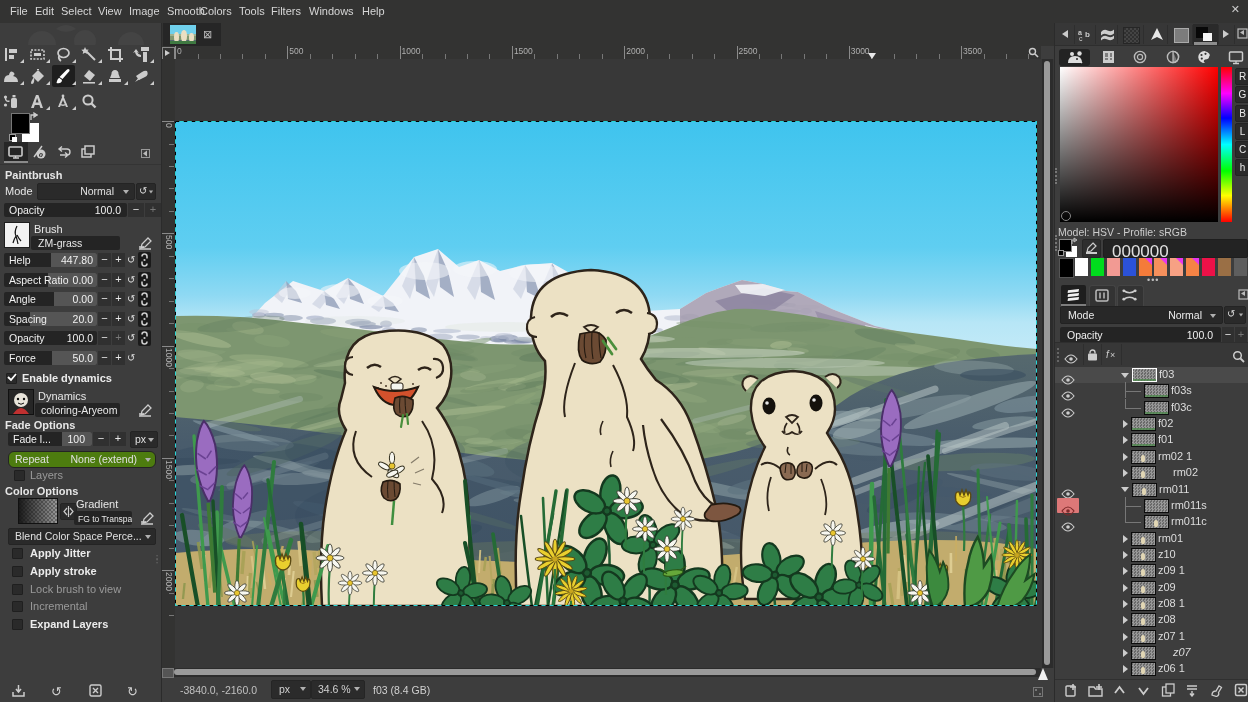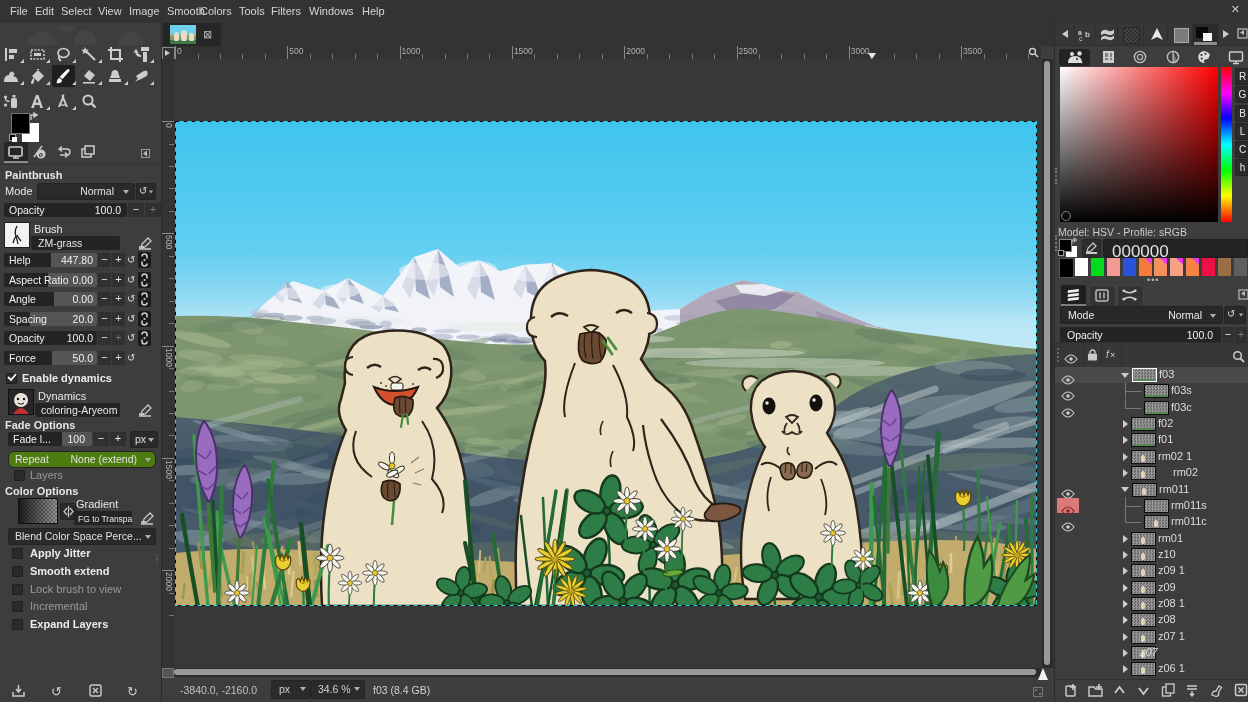--- a/index.html
+++ b/index.html
@@ -1589,21 +1589,21 @@
           <path d="M1 10 h5 M1 12 h12" stroke="#ccc" stroke-width="1.3"></path>
           <path d="M10 1 l3 3 -6 6 -4 1 1-4z" fill="none" stroke="#ccc" stroke-width="1.3"></path>
         </svg>
 <div style="position:absolute;left:8px;top:505px;width:146px;height:15px;background:#2a2a2a;border:1px solid #242424;border-radius:2px;">
           <span style="position:absolute;left:6px;top:1px;font-size:10.5px;color:#e0e0e0">Blend Color Space Perce...</span>
           <span class="carr" style="position:absolute;right:4px;top:6px"></span>
         </div>
 <div class="chk" style="left:12px;top:525px;"></div>
         <div class="cblbl" style="left:30px;top:524px;">Apply Jitter</div>
 <div class="chk" style="left:12px;top:543px;"></div>
-        <div class="cblbl" style="left:30px;top:542px;">Smooth extend</div>
+        <div class="cblbl" style="left:30px;top:542px;">Apply stroke</div>
 <div class="chk" style="left:12px;top:561px;"></div>
         <div class="cblbl2" style="left:30px;top:560px;">Lock brush to view</div>
 <div class="chk" style="left:12px;top:578px;"></div>
         <div class="cblbl2" style="left:30px;top:577px;">Incremental</div>
 <div class="chk" style="left:12px;top:596px;"></div>
         <div class="cblbl" style="left:30px;top:595px;">Expand Layers</div>
 <svg style="position:absolute;left:12px;top:661px" width="13" height="13" viewBox="0 0 13 13">
           <path d="M6.5 1 v6 M4 5 l2.5 3 2.5-3" stroke="#ccc" fill="none" stroke-width="1.5"></path>
           <path d="M1 8 v4 h11 v-4" stroke="#ccc" fill="none" stroke-width="1.5"></path>
         </svg>
@@ -1900,21 +1900,21 @@
 <div class="laylbl" style="left:103px;top:590.2px;">z08</div>
 <div class="tri-r" style="left:68px;top:610px;"></div>
 <div class="checker" style="position:absolute;left:76px;top:606.6px;width:23px;height:12px;border:1px solid #0c0c0c;background-size:3px 3px;">
           <div style="position:absolute;left:9px;bottom:1px;width:4px;height:7px;background:#e6dab6;border-radius:45% 45% 30% 30%;opacity:.95"></div>
         </div>
 <div class="laylbl" style="left:103px;top:606.6px;">z07 1</div>
 <div class="tri-r" style="left:68px;top:626px;"></div>
 <div class="checker" style="position:absolute;left:76px;top:623.0px;width:23px;height:12px;border:1px solid #0c0c0c;background-size:3px 3px;">
           <div style="position:absolute;left:9px;bottom:1px;width:4px;height:7px;background:#e6dab6;border-radius:45% 45% 30% 30%;opacity:.95"></div>
         </div>
-<div class="laylbl" style="left:85px;top:623.0px;font-style:italic;">z07</div>
+<div class="laylbl" style="left:118px;top:623.0px;font-style:italic;">z07</div>
 <div class="tri-r" style="left:68px;top:642px;"></div>
 <div class="checker" style="position:absolute;left:76px;top:639.3px;width:23px;height:12px;border:1px solid #0c0c0c;background-size:3px 3px;">
           <div style="position:absolute;left:9px;bottom:1px;width:4px;height:7px;background:#e6dab6;border-radius:45% 45% 30% 30%;opacity:.95"></div>
         </div>
 <div class="laylbl" style="left:103px;top:639.3px;">z06 1</div>
 <div class="tri-r" style="left:68px;top:659px;"></div>
 <div class="checker" style="position:absolute;left:76px;top:655.7px;width:23px;height:12px;border:1px solid #0c0c0c;background-size:3px 3px;">
           <div style="position:absolute;left:9px;bottom:1px;width:4px;height:7px;background:#e6dab6;border-radius:45% 45% 30% 30%;opacity:.95"></div>
         </div>
 <div class="laylbl" style="left:103px;top:655.7px;">z06</div>

